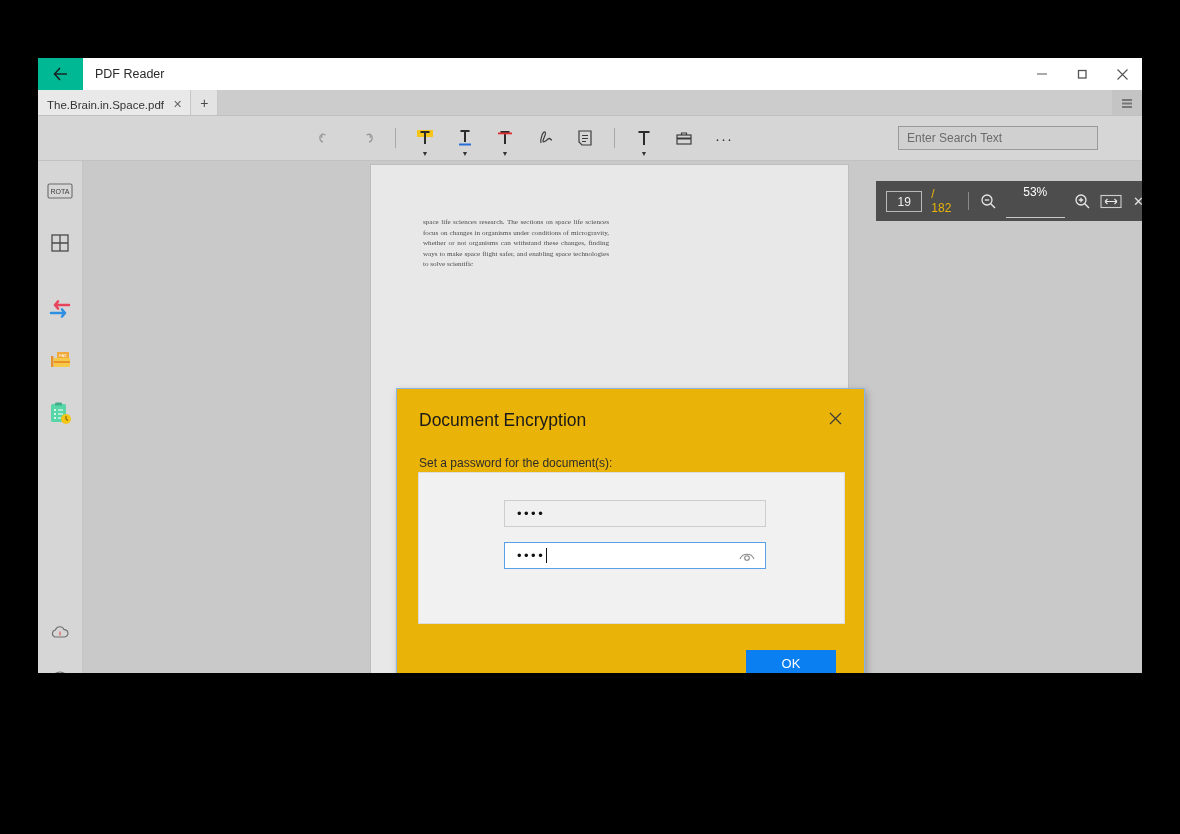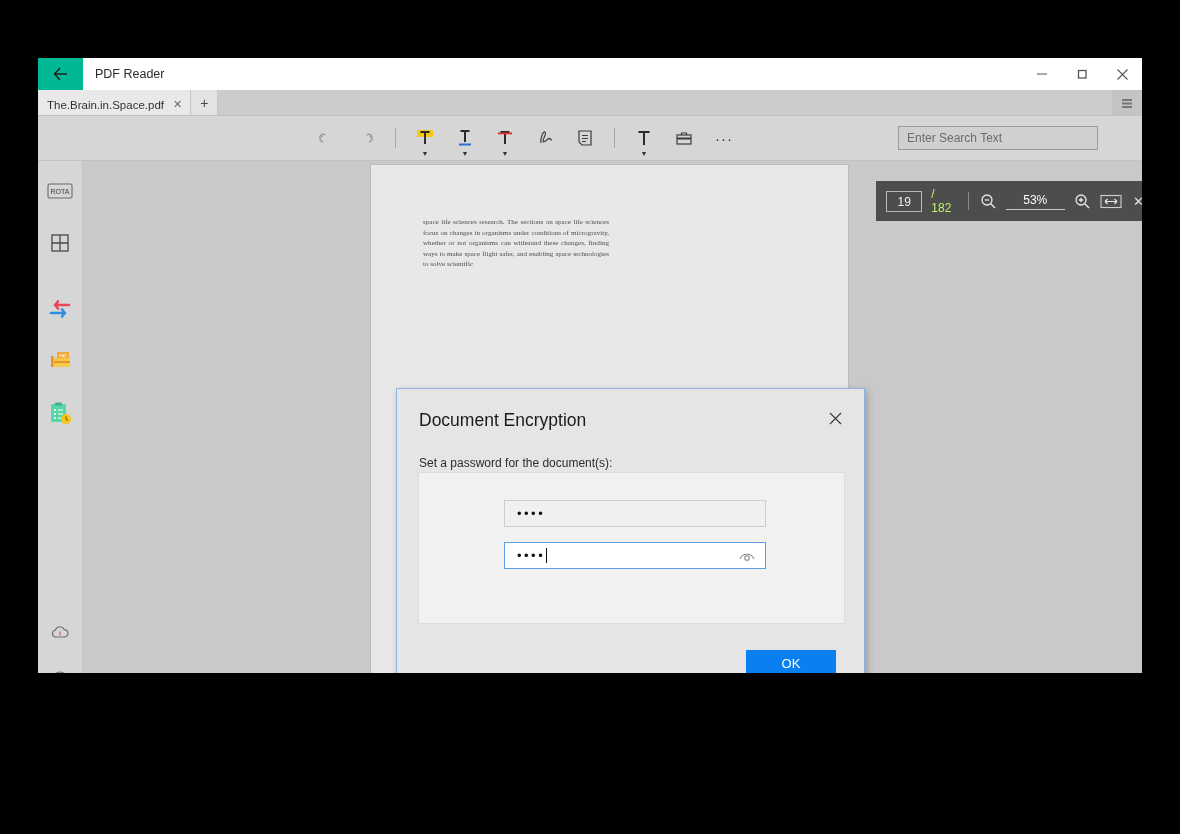--- a/index.html
+++ b/index.html
@@ -284,40 +284,40 @@
     width: 38px;
     height: 21px;
     border: 1px solid #b9b9b9;
     background: #4d4d4d;
     color: #f0f0f0;
     font-size: 12px;
     text-align: center;
     line-height: 21px;
     box-sizing: border-box;
   }
-  .pg-total { color: #bef264; font-size: 12px; }
+  .pg-total { color: #eab308; font-size: 12px; }
   .pg-sep { width: 1px; height: 18px; background: #8a8a8a; margin: 0 2px; }
   .zoom-val {
     width: 62px;
     text-align: center;
     color: #ffffff;
     font-size: 12px;
     border-bottom: 1px solid #c9c9c9;
-    padding-bottom: 2px;
+    padding-bottom: 18px;
   }
   .icon-btn { display: flex; align-items: center; justify-content: center; }
 
   
   .modal {
     position: absolute;
     left: 313px;
     top: 227px;
     width: 469px;
     height: 313px;
-    background: #e5e5e5;
+    background: #eab308;
     border: 1px solid #8cb4e2;
     box-shadow: 2px 3px 7px rgba(0,0,0,0.25);
     box-sizing: border-box;
   }
   .modal-title {
     position: absolute;
     left: 22px;
     top: 21px;
     font-size: 17.5px;
     color: #1a1a1a;

